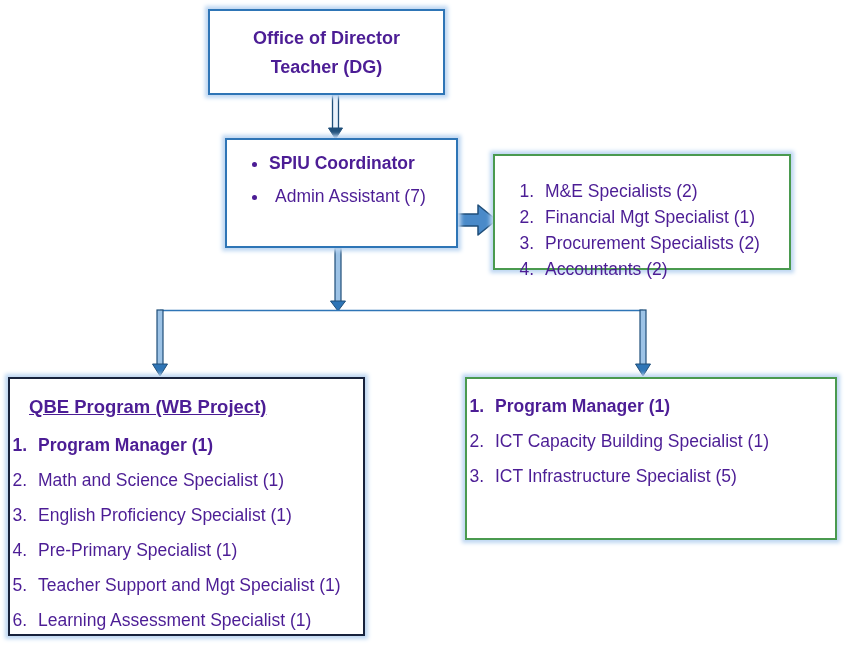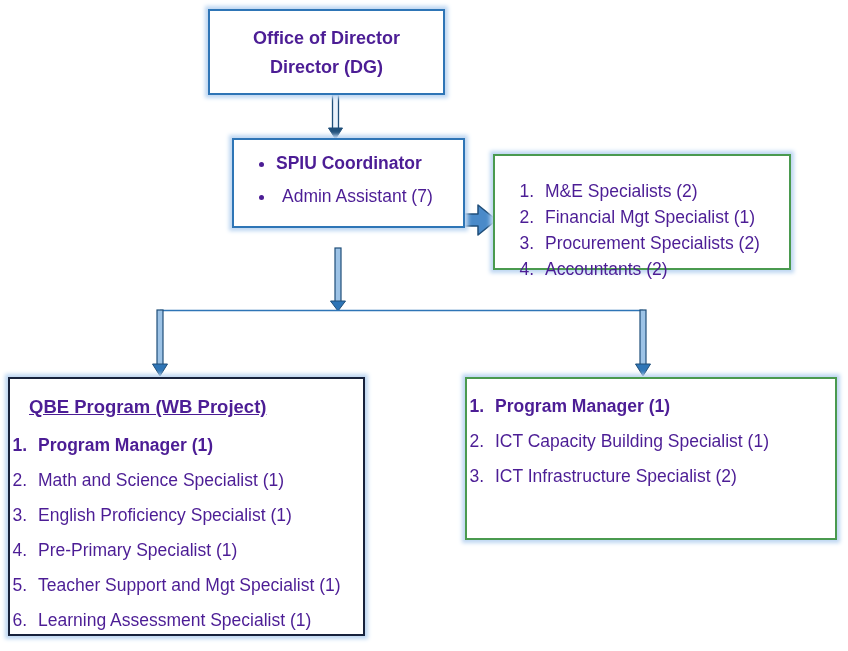--- a/index.html
+++ b/index.html
@@ -40,21 +40,21 @@
     left: 208px; top: 9px; width: 237px; height: 86px;
     text-align: center;
   }
   .director-box .title {
     margin-top: 13px;
     font-size: 18px;
     font-weight: bold;
     line-height: 29px;
   }
 
-  .spiu-box { left: 232px; top: 138px; width: 233px; height: 90px; }
+  .spiu-box { left: 225px; top: 138px; width: 233px; height: 110px; }
   .spiu-box ul {
     margin: 13px 0 0 0;
     padding-left: 42px;
     list-style: disc;
   }
   .spiu-box li {
     font-size: 17.5px;
     margin-bottom: 12px;
   }
   .spiu-box li.first { font-weight: bold; }
@@ -121,21 +121,21 @@
 
     <g>
       <rect x="640" y="310" width="6" height="56" fill="#9dc3e6" stroke="#1f4e79" stroke-width="1.2"></rect>
       <polygon points="635.5,364 650.5,364 643,376" fill="#2e75b6" stroke="#1f4e79" stroke-width="1"></polygon>
     </g>
   </svg>
 
   <div class="box blue director-box">
     <div class="title">
       <div>Office of Director</div>
-      <div>Director (DG)</div>
+      <div>Teacher (DG)</div>
     </div>
   </div>
 
   <div class="box blue spiu-box">
     <ul>
       <li class="first">SPIU Coordinator</li>
       <li class="second">Admin Assistant (7)</li>
     </ul>
   </div>
 
@@ -157,17 +157,17 @@
       <li>Pre-Primary Specialist (1)</li>
       <li>Teacher Support and Mgt Specialist (1)</li>
       <li>Learning Assessment Specialist (1)</li>
     </ol>
   </div>
 
   <div class="box green dept-box cadie-box">
     <ol>
       <li class="first">Program Manager (1)</li>
       <li>ICT Capacity Building Specialist (1)</li>
-      <li>ICT Infrastructure Specialist (2)</li>
+      <li>ICT Infrastructure Specialist (5)</li>
     </ol>
   </div>
 
 </div>
 
 </body></html>

